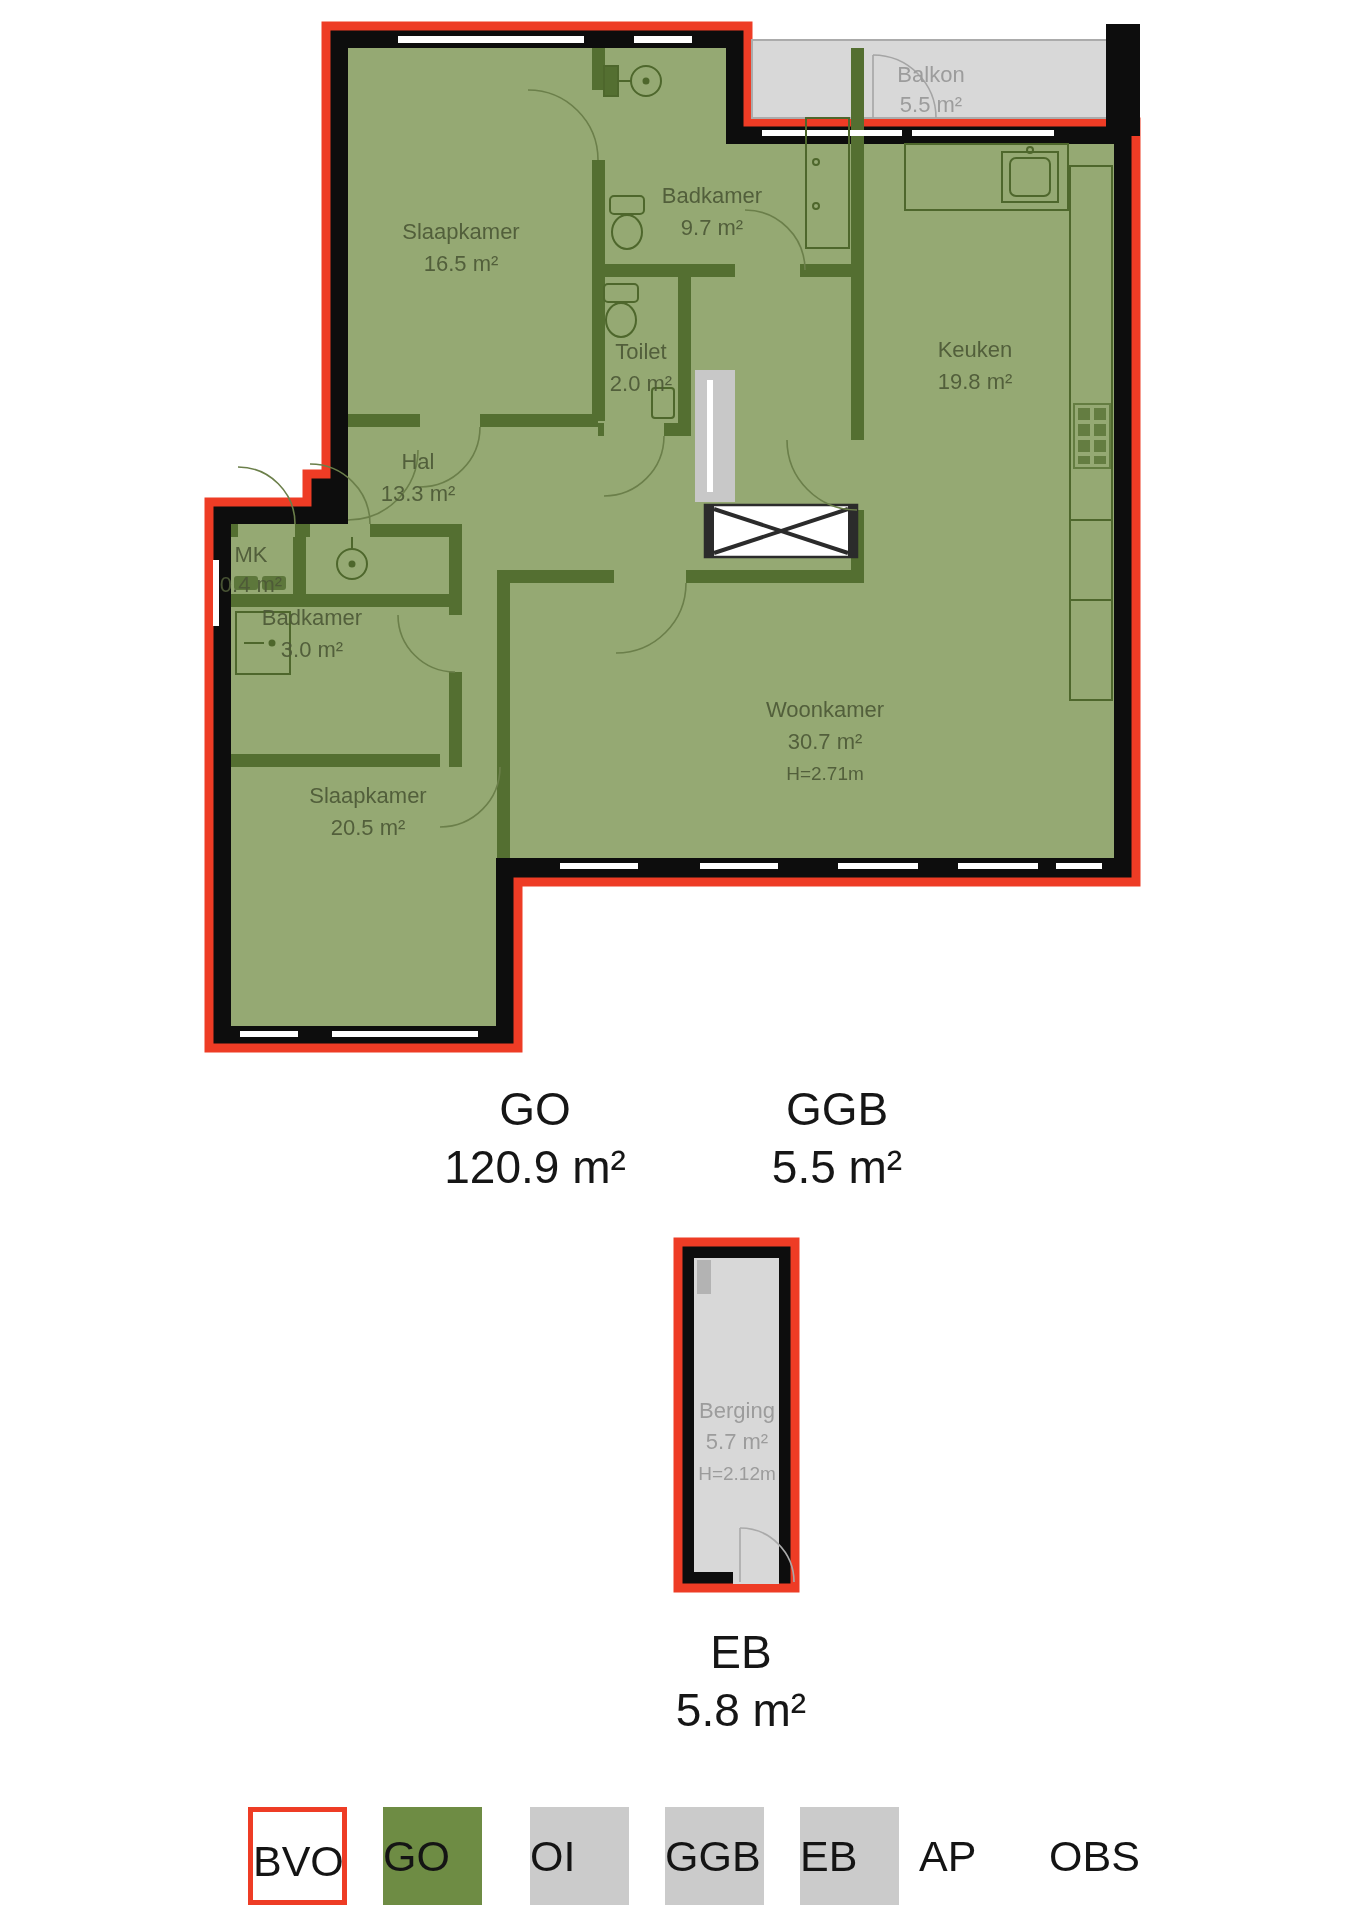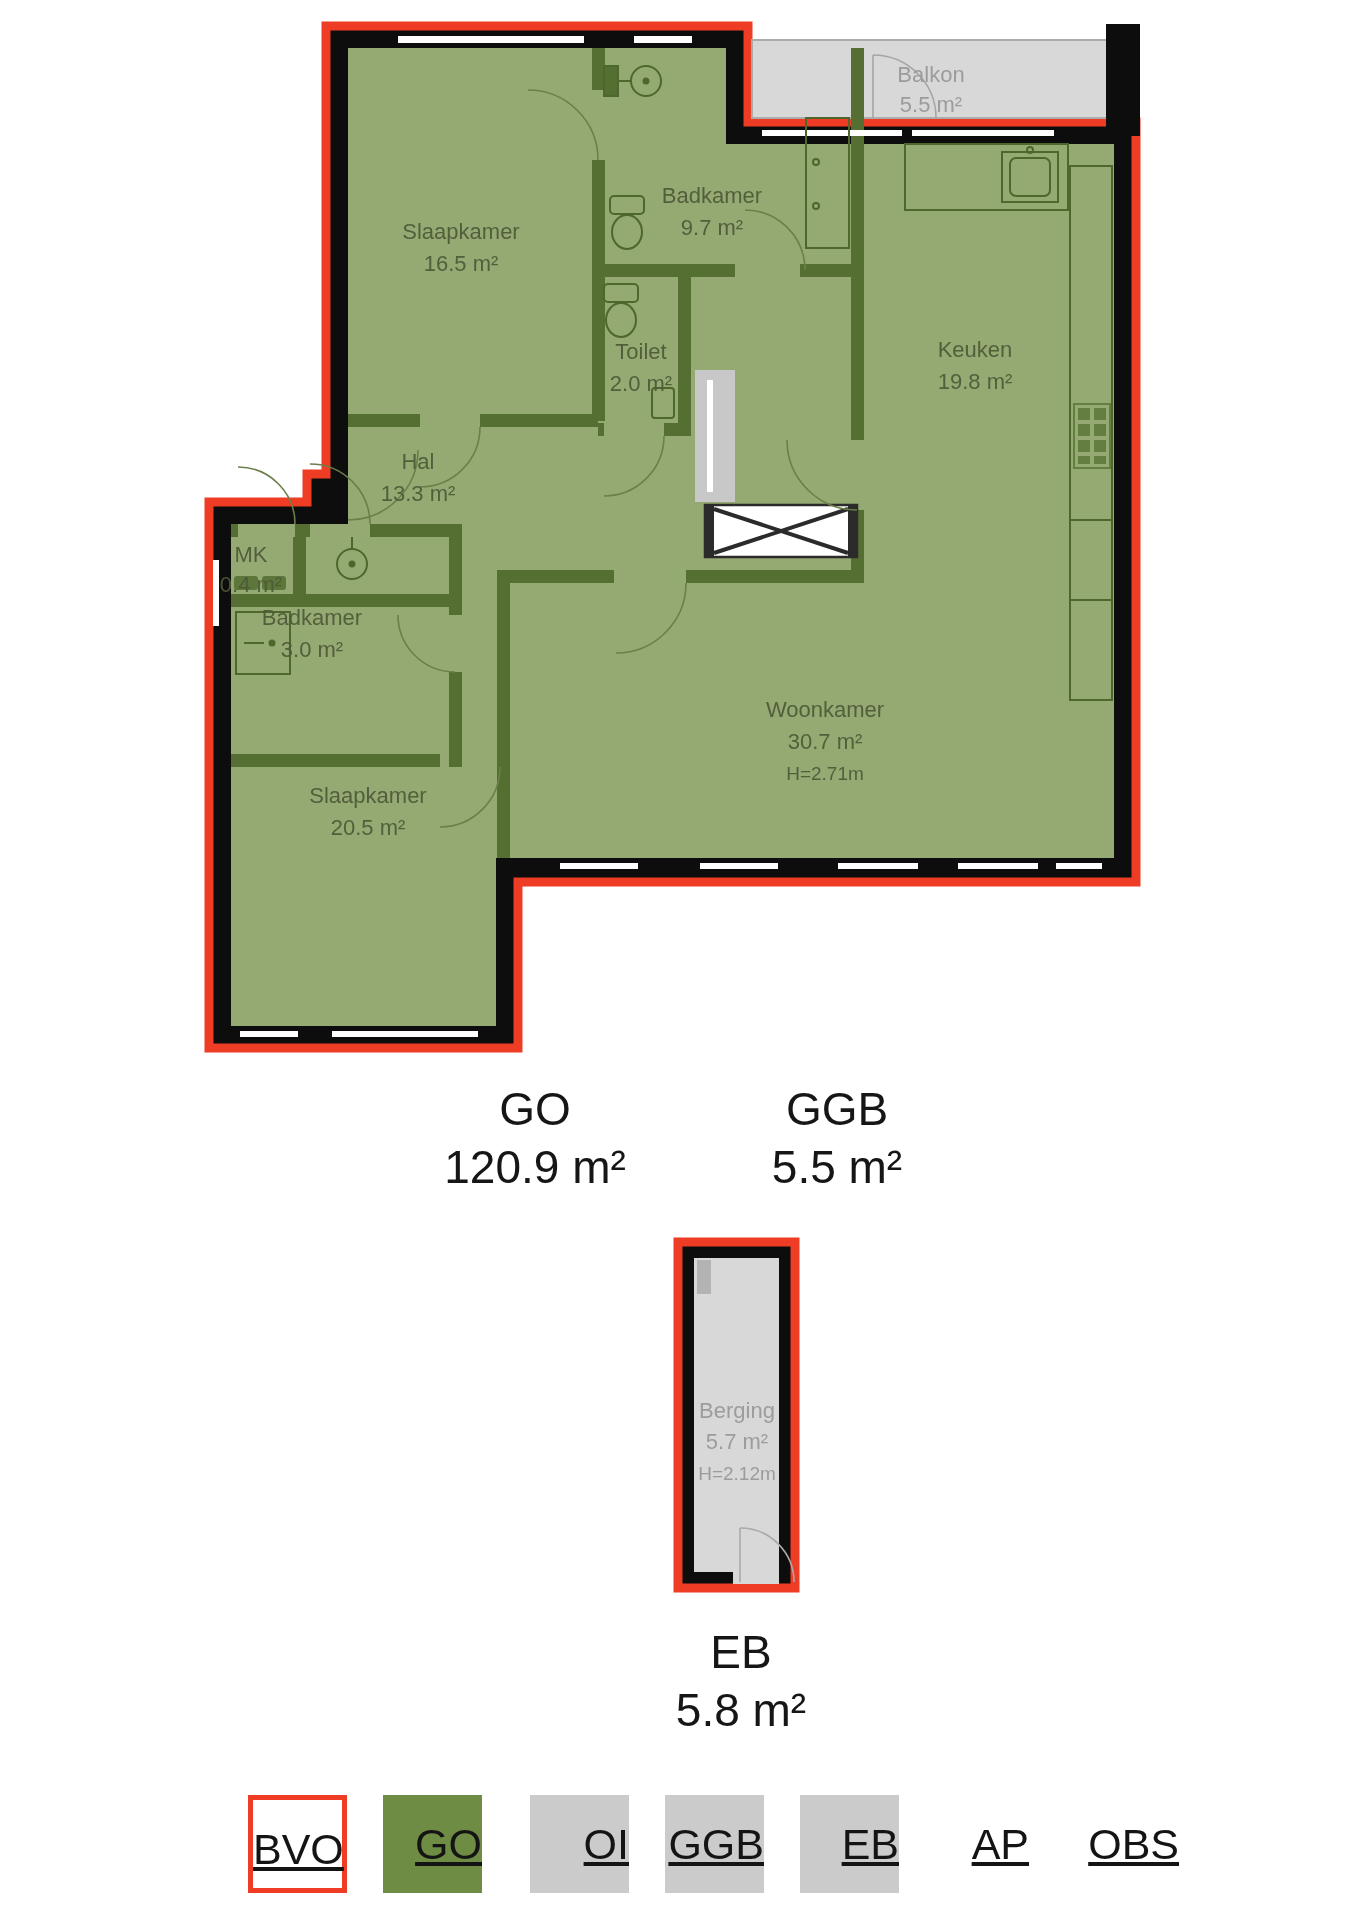--- a/index.html
+++ b/index.html
@@ -4,22 +4,22 @@
 <style>
   html,body{margin:0;padding:0;background:#ffffff;}
   .stage{position:relative;width:1358px;height:1920px;background:#fff;overflow:hidden;
          font-family:"Liberation Sans","DejaVu Sans",sans-serif;}
   .plan-svg{position:absolute;left:0;top:0;}
   .rlabel{font-family:"Liberation Sans","DejaVu Sans",sans-serif;font-size:22px;fill:#4d5937;opacity:.92;text-anchor:middle;}
   .rlabel-h{font-size:19px;}
   .glabel{fill:#9c9c9c;opacity:1;}
   .sumtext{font-family:"Liberation Sans","DejaVu Sans",sans-serif;font-size:46px;fill:#161616;text-anchor:middle;}
   .legend-row{position:absolute;left:0;top:1795px;width:1358px;height:98px;}
-  .legend-box{position:absolute;top:0;height:98px;width:99px;text-align:right;line-height:98px;
-              font-size:43px;color:#141414;box-sizing:border-box;text-decoration:underline;}
+  .legend-box{position:absolute;top:12px;height:98px;width:99px;text-align:left;line-height:98px;
+              font-size:43px;color:#141414;box-sizing:border-box;}
   .lb-bvo{background:#ffffff;border:5px solid #ee3c25;}
   .lb-go{background:#6e8c44;}
   .lb-gray{background:#cbcbcb;margin-left:12px;}
   .lb-plain{background:transparent;}
 </style>
 </head>
 <body>
 
 <div class="stage">
 

